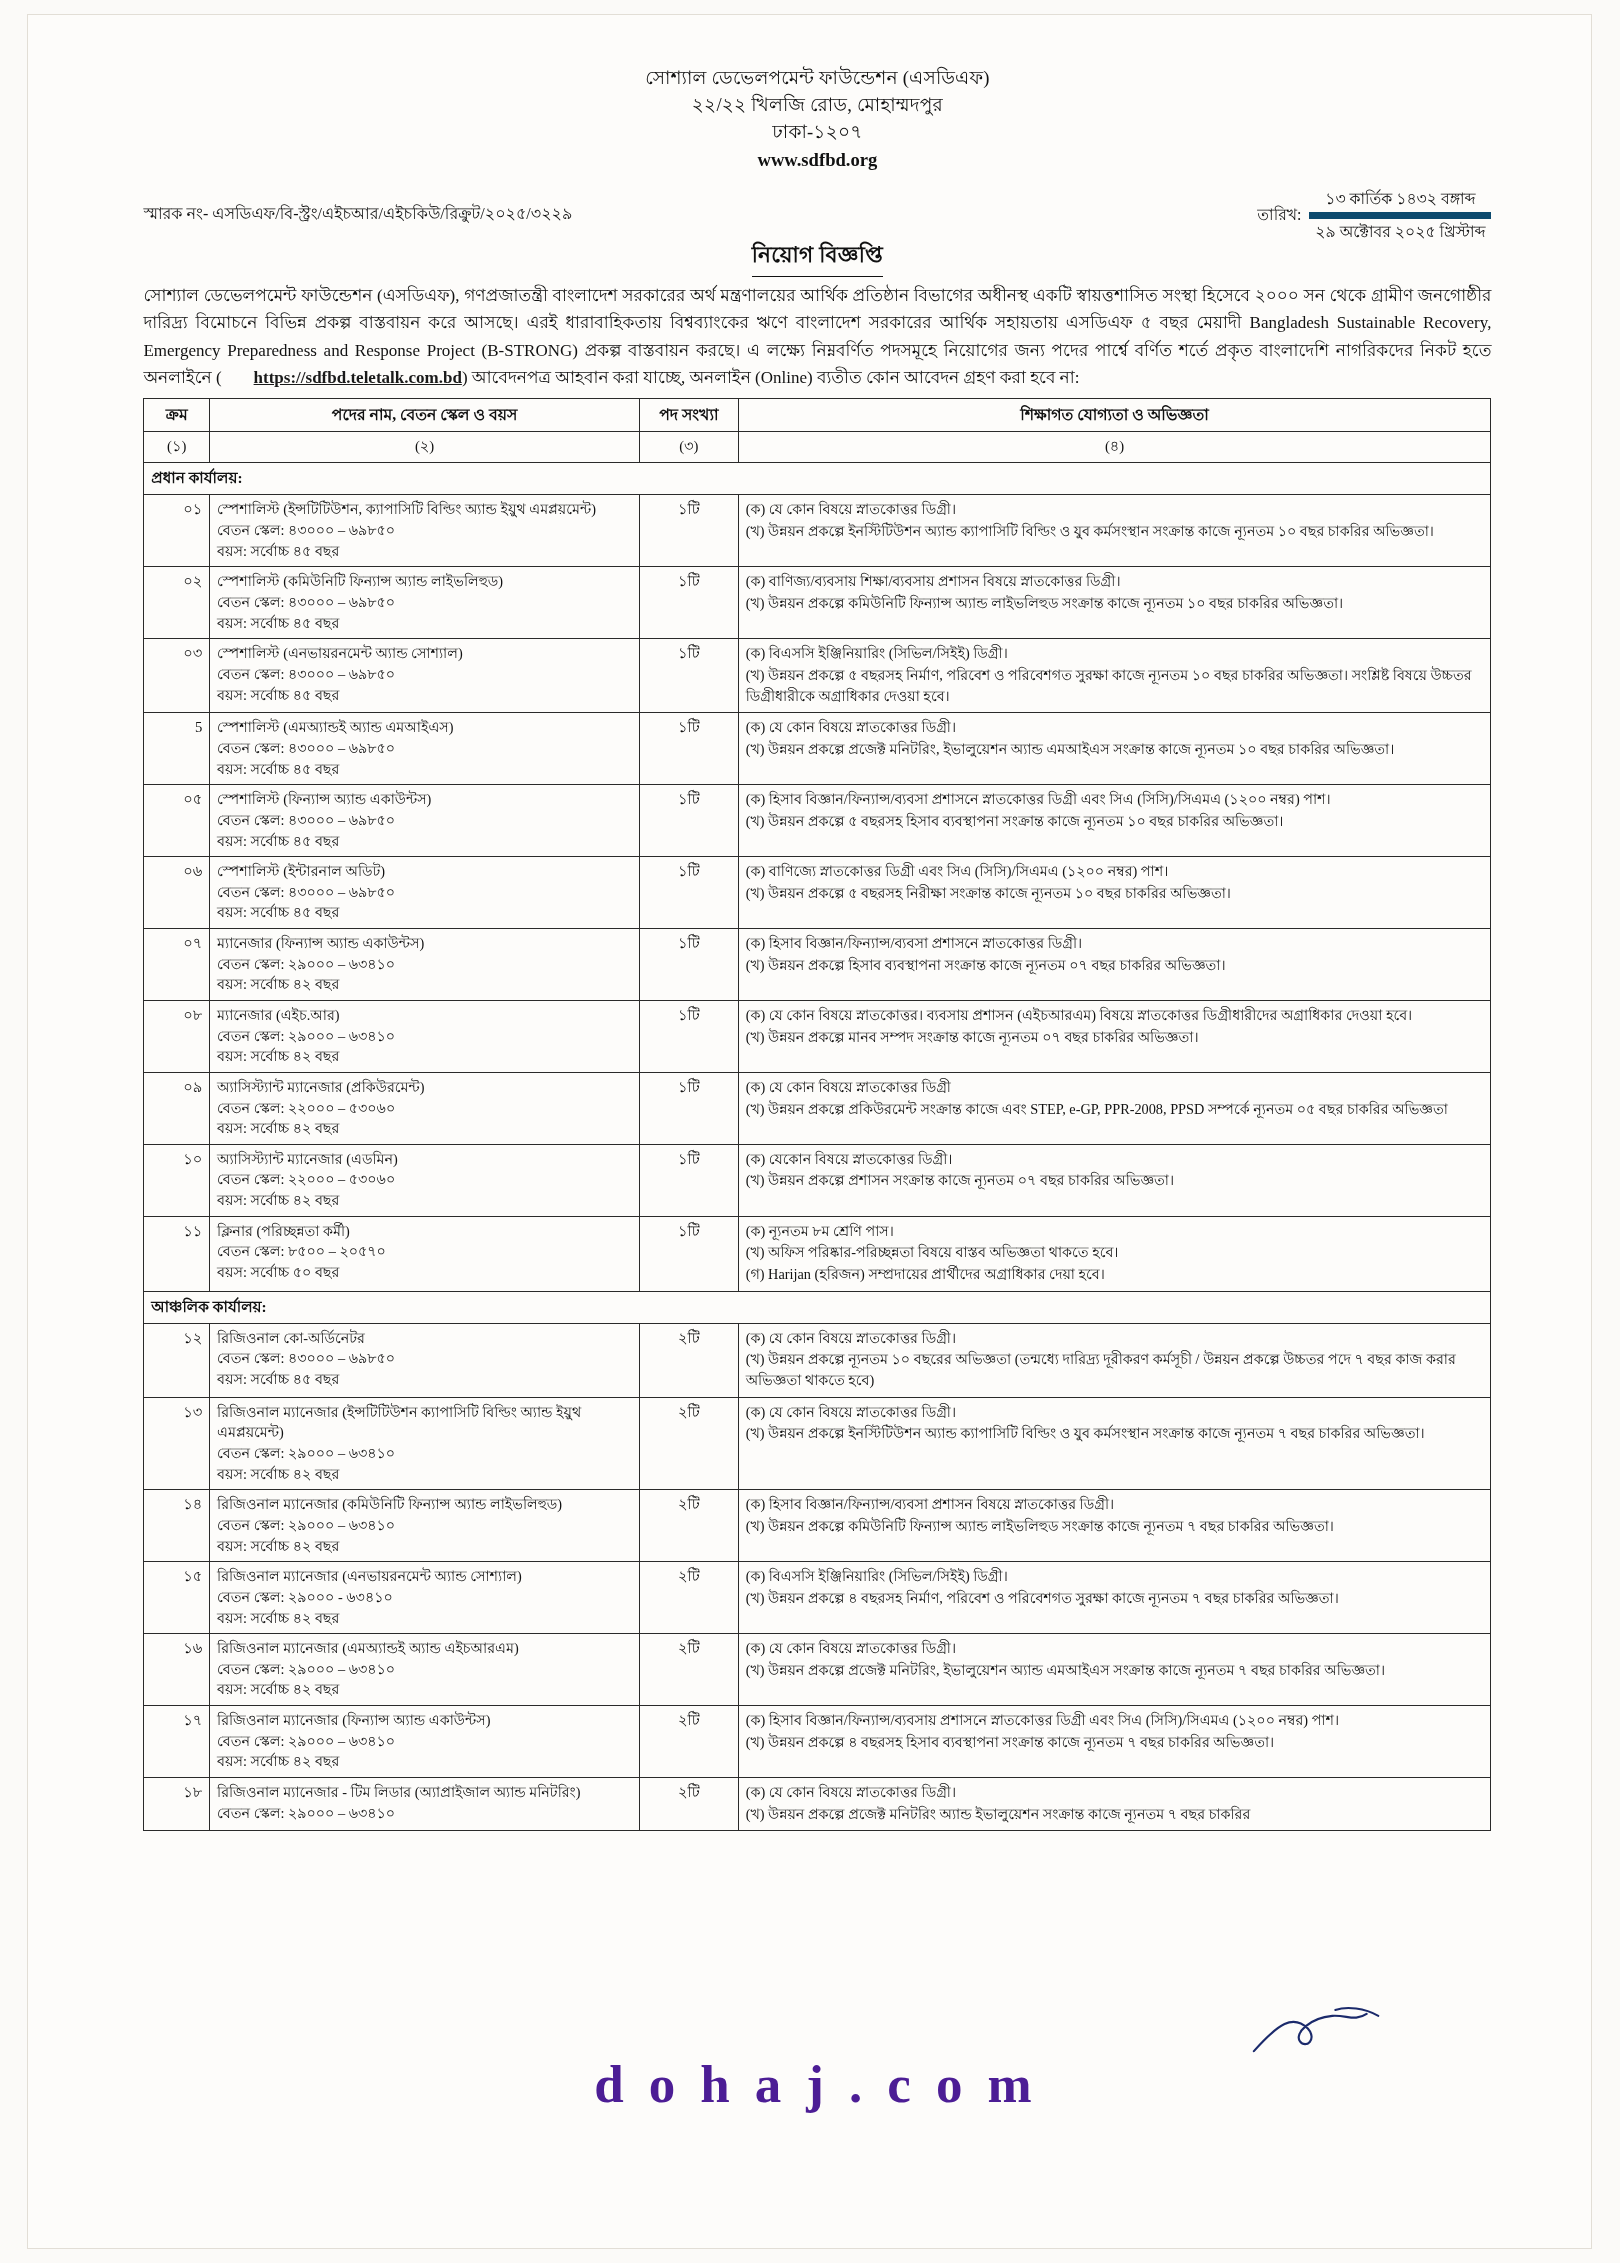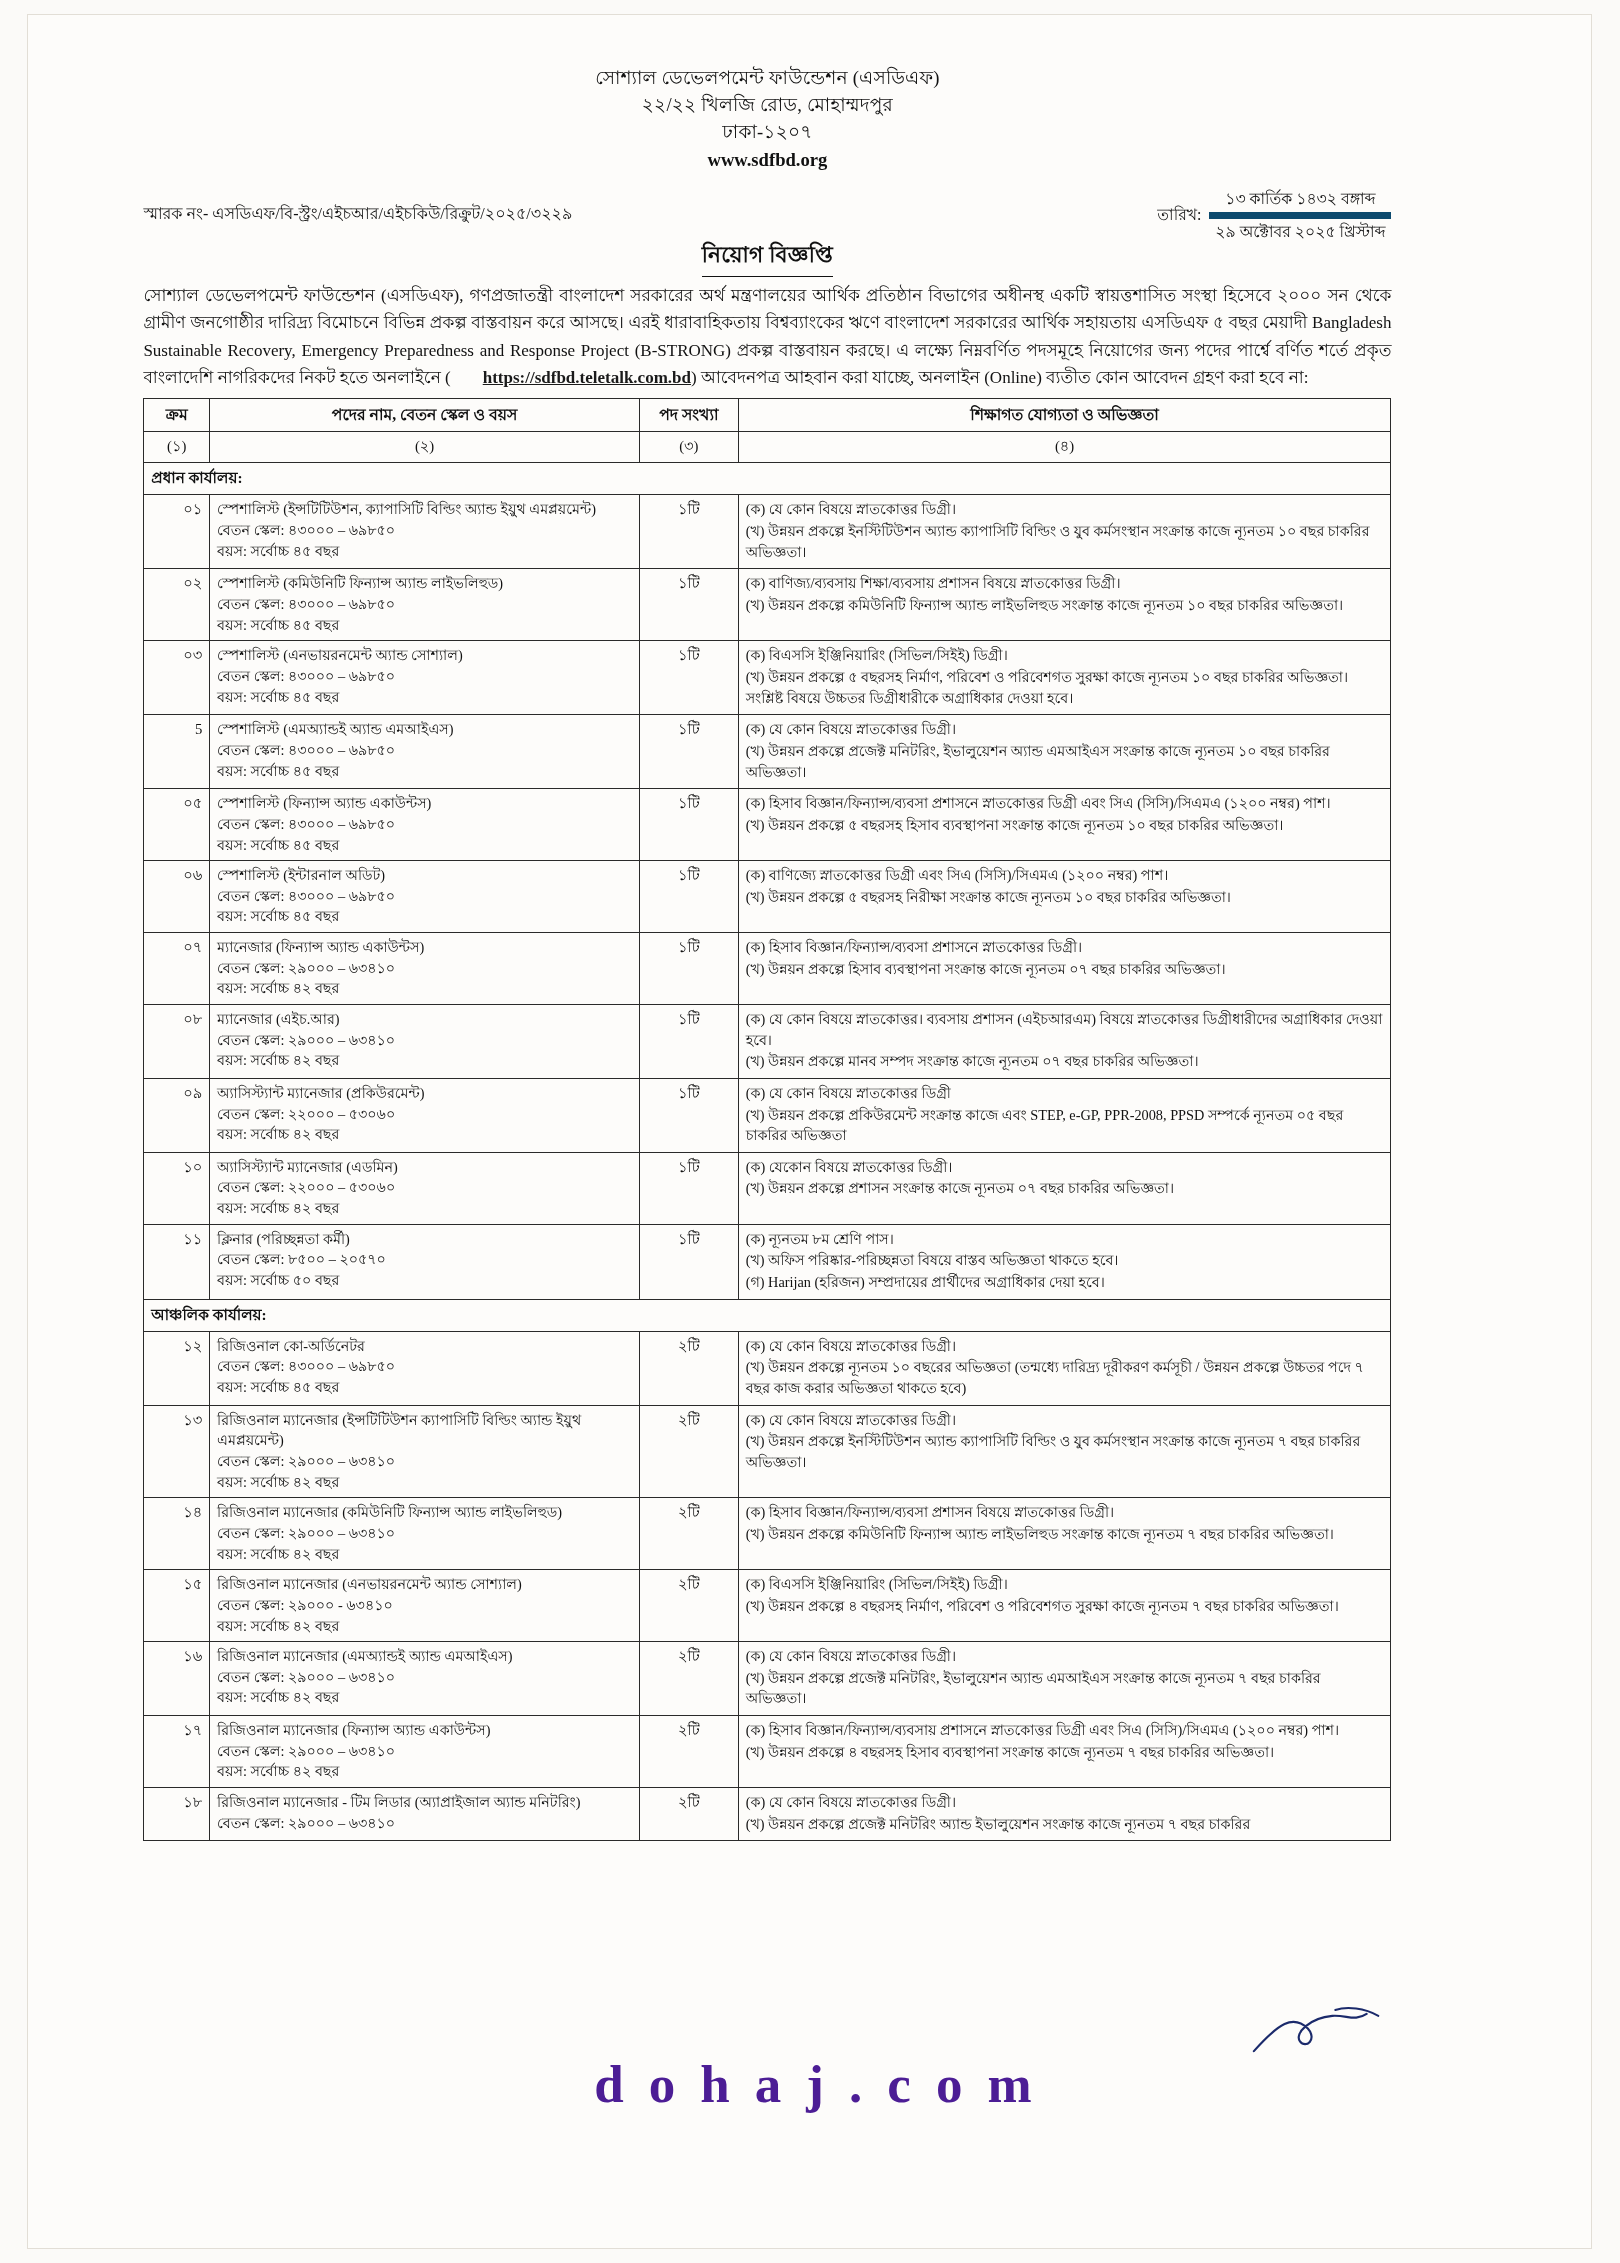--- a/index.html
+++ b/index.html
@@ -22,21 +22,21 @@
     top: 13.7px;
     width: 1565px;
     height: 2235px;
     background: #fdfcfa;
     box-shadow: 0 0 0 1px #e2ded6 inset;
   }
   .inner {
     position: absolute;
     left: 116px;
     top: 51px;
-    width: 1248px;
+    width: 1348px;
   }
   .ctr { text-align: center; }
   .head-line {
     font-size: 18.6px;
     letter-spacing: 0.2px;
     line-height: 1.45;
   }
   .head-web {
     font-size: 18.6px;
     font-weight: bold;
@@ -392,21 +392,21 @@
               </td>
               <td class="col3 qty">২টি</td>
               <td class="col4 qual">
                 <p>(ক) বিএসসি ইঞ্জিনিয়ারিং (সিভিল/সিইই) ডিগ্রী।</p>
                 <p>(খ) উন্নয়ন প্রকল্পে ৪ বছরসহ নির্মাণ, পরিবেশ ও পরিবেশগত সুরক্ষা কাজে ন্যূনতম ৭ বছর চাকরির অভিজ্ঞতা।</p>
               </td>
             </tr>
             <tr>
               <td class="col1 serial">১৬</td>
               <td class="col2">
-                <span class="pos-name">রিজিওনাল ম্যানেজার (এমঅ্যান্ডই অ্যান্ড এমআইএস)</span>
+                <span class="pos-name">রিজিওনাল ম্যানেজার (এমঅ্যান্ডই অ্যান্ড এইচআরএম)</span>
                 <span class="pos-line">বেতন স্কেল: ২৯০০০ – ৬৩৪১০</span>
                 <span class="pos-line">বয়স: সর্বোচ্চ ৪২ বছর</span>
               </td>
               <td class="col3 qty">২টি</td>
               <td class="col4 qual">
                 <p>(ক) যে কোন বিষয়ে স্নাতকোত্তর ডিগ্রী।</p>
                 <p>(খ) উন্নয়ন প্রকল্পে প্রজেক্ট মনিটরিং, ইভালুয়েশন অ্যান্ড এমআইএস সংক্রান্ত কাজে ন্যূনতম ৭ বছর চাকরির অভিজ্ঞতা।</p>
               </td>
             </tr>
             <tr>

